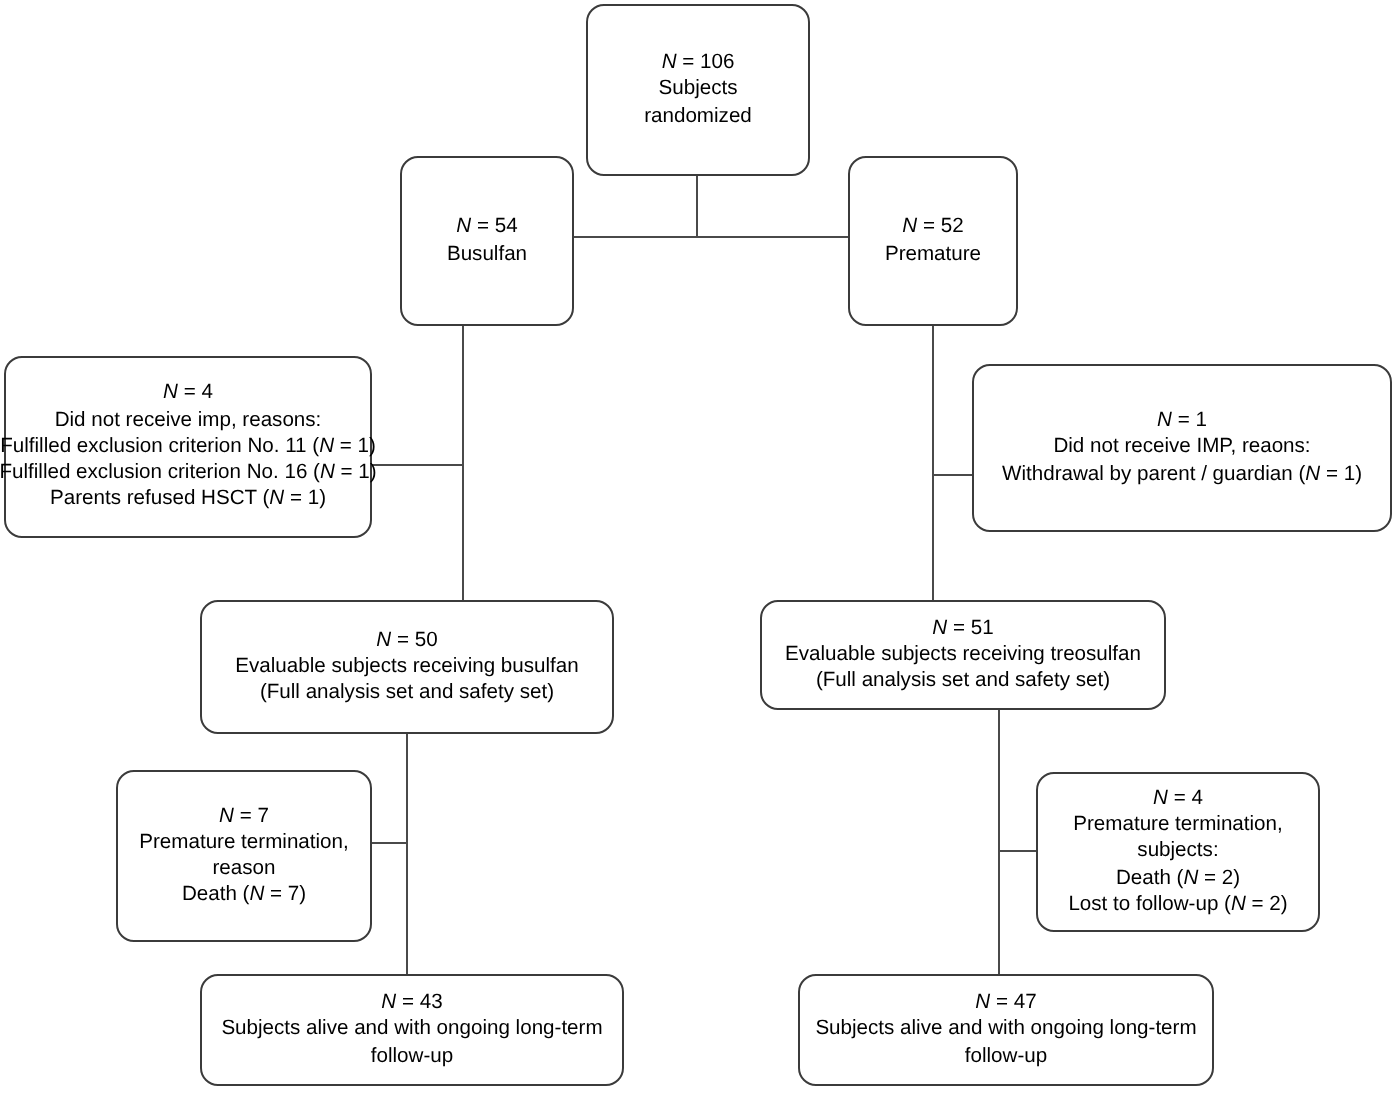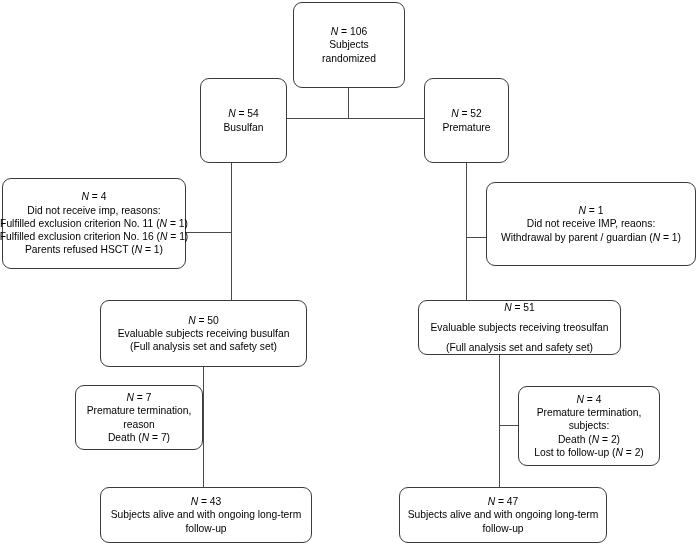--- a/index.html
+++ b/index.html
@@ -94,27 +94,27 @@
     <span class="ln">Did not receive IMP, reaons:</span>
     <span class="ln">Withdrawal by parent / guardian (<i>N</i> = 1)</span>
   </div>
 
   <div class="node" style="left:100px; top:300px; width:207px; height:67px;">
     <span class="ln"><i>N</i> = 50</span>
     <span class="ln">Evaluable subjects receiving busulfan</span>
     <span class="ln">(Full analysis set and safety set)</span>
   </div>
 
-  <div class="node" style="left:418px; top:300px; width:203px; height:55px;justify-content:space-between;">
+  <div class="node" style="left:380px; top:300px; width:203px; height:55px;">
     <span class="ln"><i>N</i> = 51</span>
     <span class="ln">Evaluable subjects receiving treosulfan</span>
     <span class="ln">(Full analysis set and safety set)</span>
   </div>
 
-  <div class="node" style="left:75px; top:385px; width:128px; height:65px;">
+  <div class="node" style="left:58px; top:385px; width:128px; height:86px;">
     <span class="ln"><i>N</i> = 7</span>
     <span class="ln">Premature termination,</span>
     <span class="ln">reason</span>
     <span class="ln">Death (<i>N</i> = 7)</span>
   </div>
 
   <div class="node" style="left:518px; top:386px; width:142px; height:80px;">
     <span class="ln"><i>N</i> = 4</span>
     <span class="ln">Premature termination,</span>
     <span class="ln">subjects:</span>

